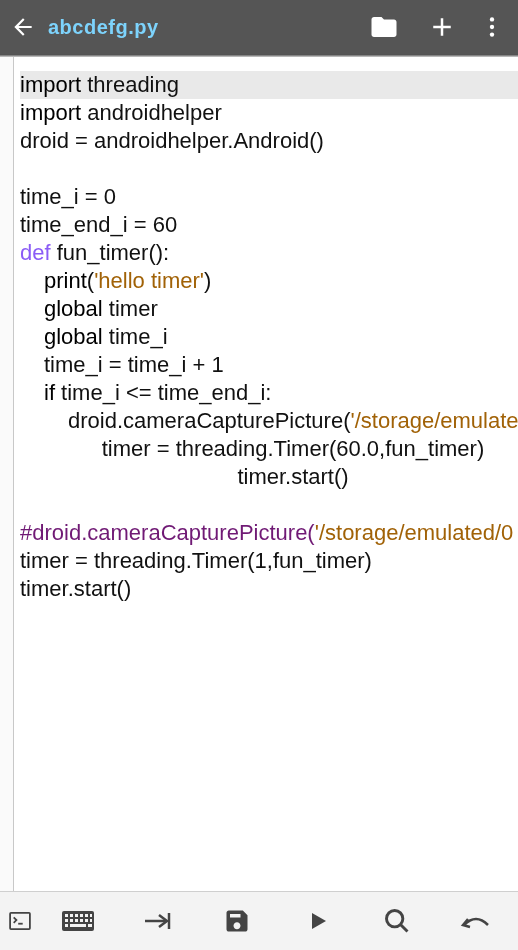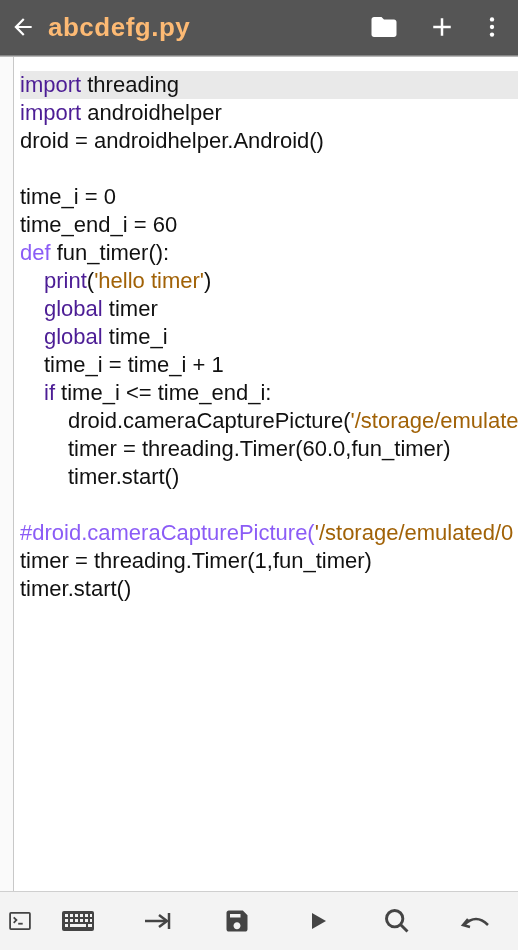--- a/index.html
+++ b/index.html
@@ -20,26 +20,26 @@
   }
   .toolbar .back-btn {
     width: 34px;
     height: 54px;
     display: flex;
     align-items: center;
     justify-content: center;
     cursor: pointer;
   }
   .toolbar .title {
-    font-size: 26px;
+    font-size: 20px;
     font-weight: bold;
     letter-spacing: 0.5px;
     margin-left: 8px;
     flex: 1;
-    color: #fdba74;
+    color: #7dd3fc;
   }
   .toolbar .tool-icons {
     display: flex;
     align-items: center;
     gap: 2px;
   }
   .toolbar .tool-btn {
     width: 56px;
     height: 54px;
     display: flex;
@@ -71,26 +71,26 @@
   .code {
     font-family: Arial, Helvetica, sans-serif;
     font-size: 22px;
     line-height: 28px;
     white-space: pre;
     color: #111;
     padding-left: 6px;
   }
   .code .line { display: block; }
   .highlight-bg { background: #e9e9e9; display: inline-block; width: 100%;}
-  .kw-olive { color: #4c1d95; }
+  .kw-olive { color: #000000; }
   .kw-orange { color: #8b5cf6; }
   .str-blue { color: #a16207; }
-  .comment-gray { color: #8b5cf6; margin-top: 35px; }
+  .comment-gray { color: #701a75; margin-top: 35px; }
   .indent1 { padding-left: 24px; }
-  .indent2 { padding-left: 48px; }
+  .indent2 { padding-left: 48px; text-align: center; }
   .bottom-bar {
     height: 59px;
     background: #f3f3f3;
     border-top: 1px solid #cfcfcf;
     display: flex;
     align-items: center;
     justify-content: space-around;
     padding: 0 2px;
   }
   .bottom-bar .bot-btn {

